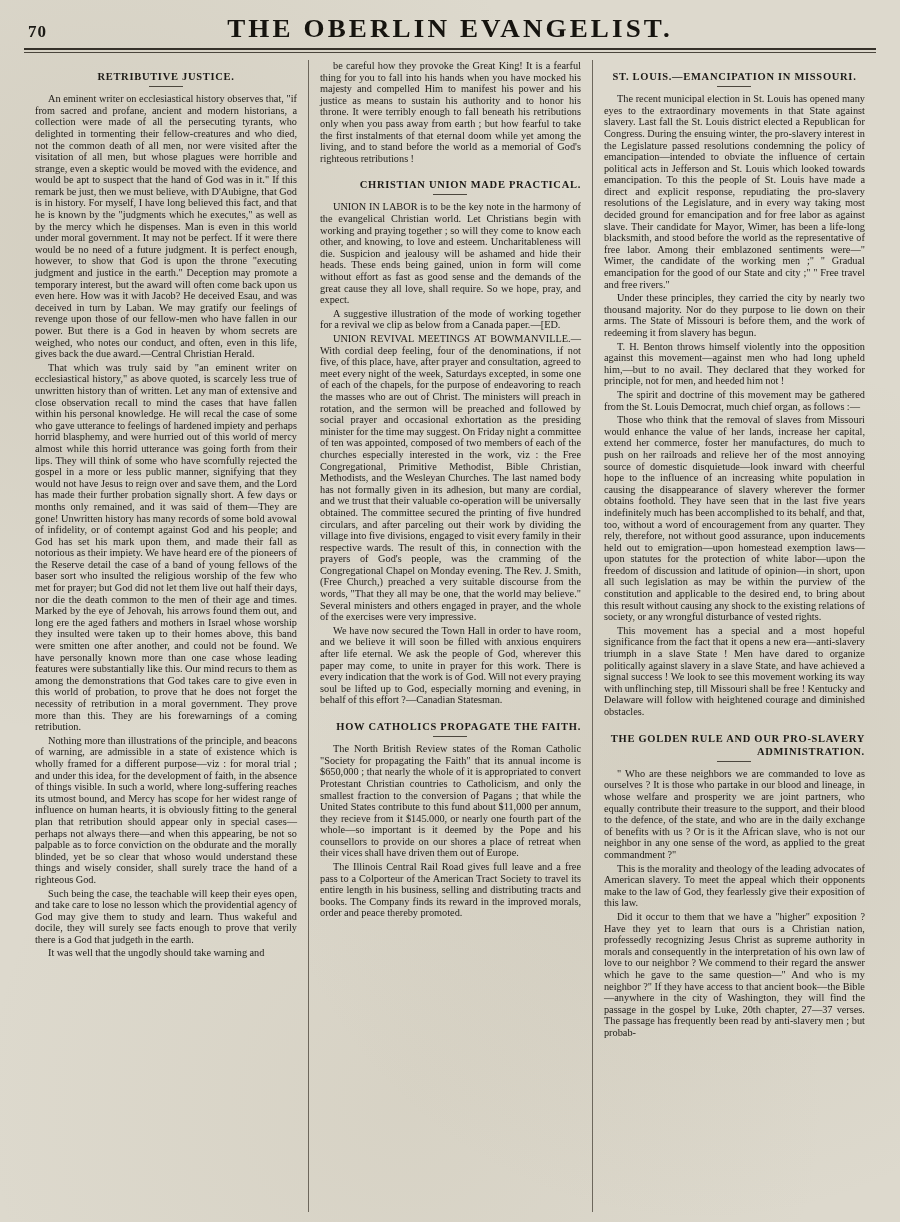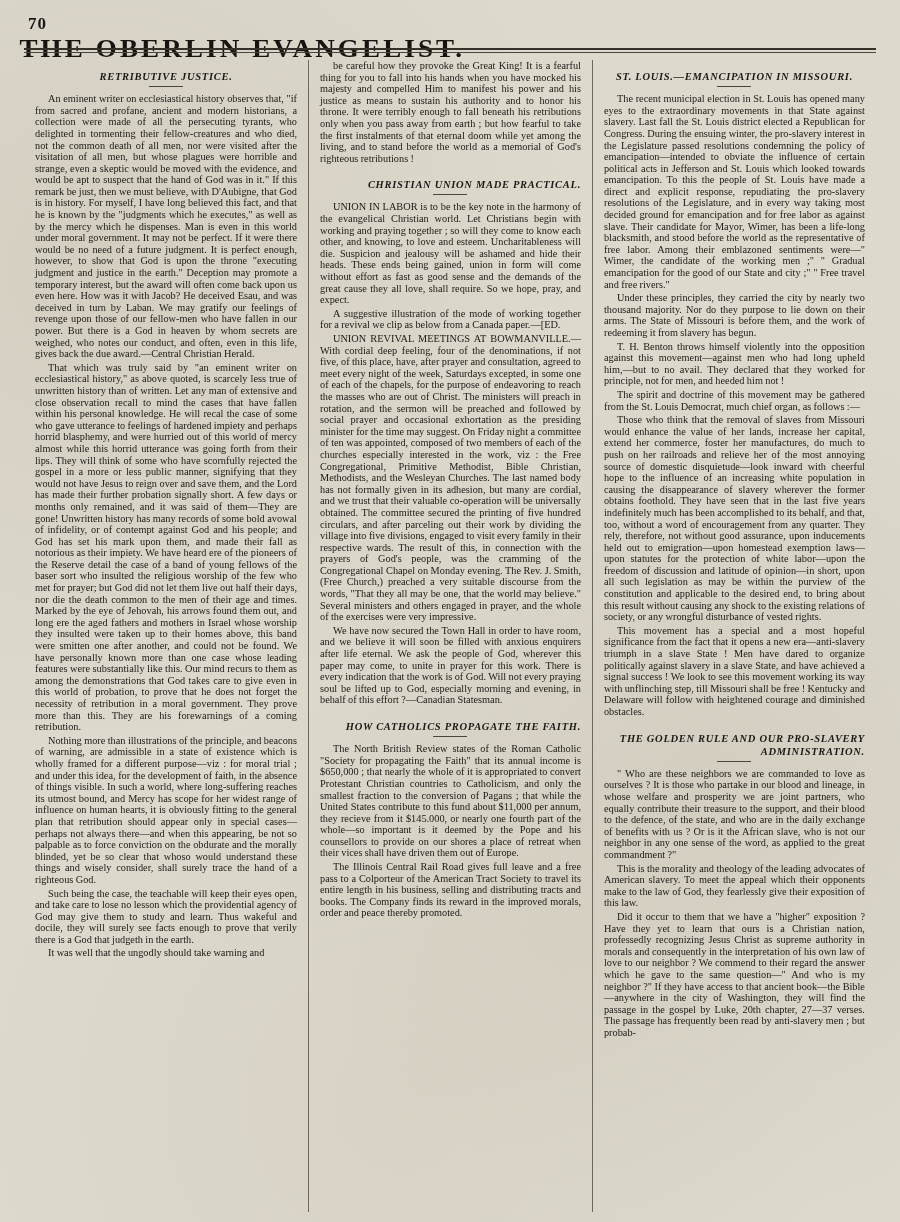--- a/index.html
+++ b/index.html
@@ -24,21 +24,20 @@
   }
   .masthead {
     position: absolute;
     left: 0; right: 0;
     top: 14px;
     height: 34px;
     display: flex;
     align-items: baseline;
     padding: 0 28px;
     box-sizing: border-box;
-    flex-direction: column;
   }
   .folio {
     font-size: 17px;
     font-weight: bold;
     letter-spacing: 1px;
     width: 70px;
   }
   .masthead-title {
     flex: 1;
     text-align: center;
@@ -85,21 +84,20 @@
     border-left: 1px solid #6d675c;
   }
   .headline {
     text-align: center;
     font-size: 10.5px;
     font-weight: bold;
     letter-spacing: 0.7px;
     margin: 10px 0 3px 0;
     line-height: 1.25;
     text-transform: uppercase;
-    font-style: italic;
   }
   .headline.sub {
     margin-top: 14px;
     text-align: right;
   }
   .hr-short {
     width: 34px;
     margin: 2px auto 6px auto;
     border-top: 1px solid #4b463d;
   }

